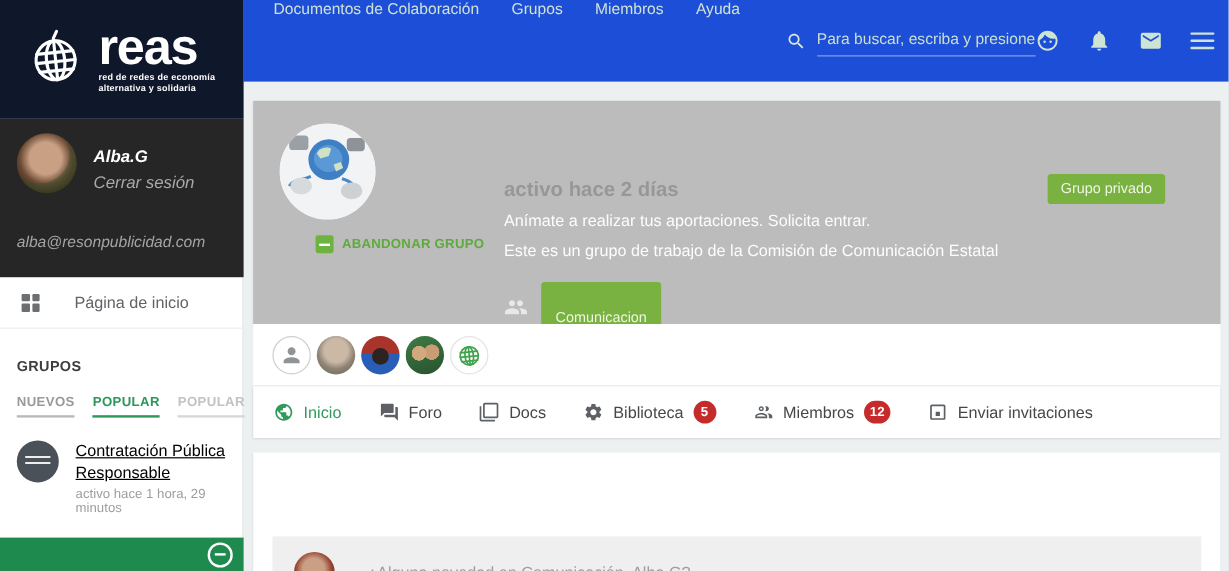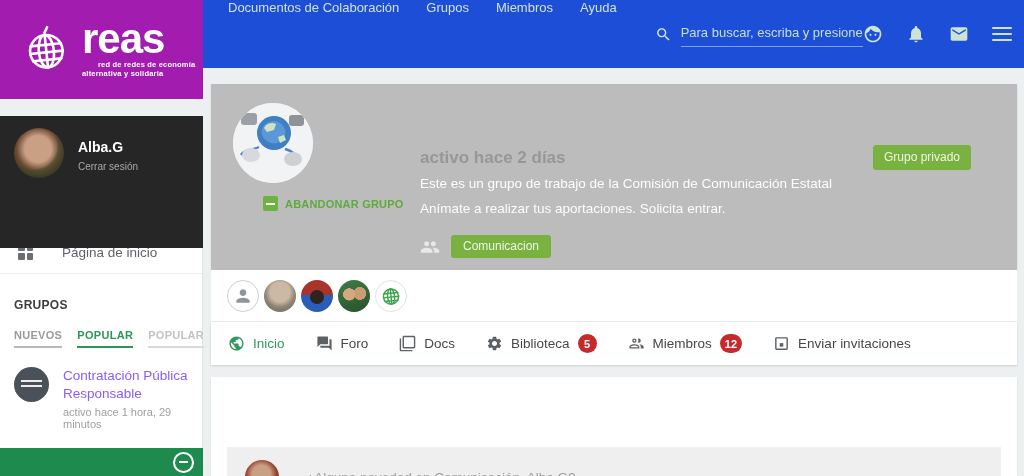--- a/index.html
+++ b/index.html
@@ -24,43 +24,43 @@
   }
   .search-input::placeholder{ color:#c9dfcd; opacity:1; }
   .nav-icons{ margin-left:auto; margin-right:22px; display:flex; align-items:center; gap:23px; }
   .nav-icons svg{ width:20px; height:20px; fill:#cde4d4; display:block; }
   .hamburger{ width:20px; display:flex; flex-direction:column; gap:4px; cursor:pointer; }
   .hamburger span{ height:2px; background:#cde4d4; border-radius:1px; }
 
   
   .logo-panel{
     position:absolute; left:0; top:0; width:203px; height:99px;
-    background:#a21caf; z-index:3; display:flex; align-items:center; padding-left:20px; gap:10px;
+    background:#0f172a; z-index:3; display:flex; align-items:center; padding-left:20px; gap:10px;
   }
   .logo-globe svg{ width:52px; height:52px; }
   .logo-text .word{ font-size:42px; font-weight:bold; color:#fff; line-height:.85; letter-spacing:-1px; }
   .logo-text .tag1,.logo-text .tag2{ font-size:7.5px; font-weight:bold; color:#fff; letter-spacing:.2px; }
-  .logo-text .tag1{ margin-top:4px;margin-left:16px; }
+  .logo-text .tag1{ margin-top:4px; }
 
   
   .user-panel{
-    position:absolute; left:0; top:116px; width:203px; height:132px;
-    background:#262626; z-index:2;
+    position:absolute; left:0; top:99px; width:203px; height:132px;
+    background:#262626; z-index:2;font-style:italic;
   }
   .user-avatar{
     position:absolute; left:14px; top:12px; width:50px; height:50px; border-radius:50%;
     background:
       radial-gradient(circle at 48% 42%, #c9a084 0 34%, #6b4a33 55%, #3a2a1d 78%),
       #4a7a3d;
     background-blend-mode:normal;
     box-shadow: inset -6px -8px 0 rgba(40,80,40,.35);
     cursor:pointer;
   }
   .user-name{ position:absolute; left:78px; top:23px; font-size:14px; font-weight:bold; color:#fff; }
-  .user-logout{ position:absolute; left:78px; top:45px; font-size:10px; color:#a9a9a9; cursor:pointer; }
+  .user-logout{ position:absolute; left:78px; top:45px; font-size:14px; color:#a9a9a9; cursor:pointer; }
   .user-email{ position:absolute; left:14px; top:95px; font-size:13px; color:#a4a4a4; }
 
   
   .side{
     position:absolute; left:0; top:231px; width:203px; height:245px;
     background:#fff; border-right:1px solid #e2e4e5;
   }
   .home-row{
     height:43px; border-bottom:1px solid #ededed; display:flex; align-items:center;
     padding-left:18px; gap:17px; cursor:pointer;
@@ -74,21 +74,21 @@
   .side-tab.active{ color:#2c9758; border-color:#2c9758; }
   .side-tab.faint{ color:#c3c3c3; border-color:#d8d8d8; }
   .g-item{ display:flex; margin:19px 0 0 14px; gap:14px; cursor:pointer; }
   .g-av{ width:35px; height:35px; border-radius:50%; flex:none; position:relative; }
   .g-av.slate{ background:#4b5158; }
   .g-av.slate::after{
     content:""; position:absolute; left:7px; top:13px; width:21px; height:9px;
     background:repeating-linear-gradient(180deg, rgba(255,255,255,.9) 0 2px, transparent 2px 5px);
   }
   .g-av.ring{ background:#fff; border:4px solid #c9c02e; }
-  .g-name{ font-size:13.5px; color:#8b5cf6; line-height:1.3; }
+  .g-name{ font-size:13.5px; color:#000000; line-height:1.3;text-decoration:underline; }
   .g-meta{ font-size:11px; color:#9e9e9e; margin-top:4px; }
 
   
   .widget-bar{
     position:absolute; left:0; top:448px; width:203px; height:28px; background:#1e8a4e;
     z-index:6; display:flex; align-items:center; justify-content:flex-end; padding-right:9px;
   }
   .minus-circle{
     width:21px; height:21px; border:2px solid #fff; border-radius:50%;
     display:flex; align-items:center; justify-content:center; cursor:pointer;
@@ -108,21 +108,21 @@
   .leave-row{ position:absolute; left:52px; top:112px; display:flex; align-items:center; gap:7px; cursor:pointer; }
   .minus-sq{ width:15px; height:15px; background:#6db33f; border-radius:2px; position:relative; }
   .minus-sq::after{ content:""; position:absolute; left:3px; top:6.5px; width:9px; height:2px; background:#fff; }
   .leave-label{ font-size:11px; font-weight:bold; color:#5faa3c; letter-spacing:.2px; }
   .banner-title{ position:absolute; left:209px; top:28px; font-size:26px; font-weight:bold; color:#fff; }
   .banner-activity{ position:absolute; left:209px; top:64px; font-size:17px; font-weight:bold; color:#979797; }
   .banner-desc{ position:absolute; left:209px; top:88px; font-size:13.5px; color:#fdfdfd; line-height:1.85; }
   .tag-row{ position:absolute; left:209px; top:151px; display:flex; align-items:center; gap:11px; }
   .tag-row svg{ width:20px; height:20px; fill:#e8e8e8; }
   .green-chip{
-    background:#79b241; color:#eef5e3; font-size:12px; padding:4px 12px 5px; border-radius:3px; cursor:pointer;
+    background:#79b241; color:#eef5e3; font-size:12px; padding:22px 12px 5px; border-radius:3px; cursor:pointer;
   }
   .privacy-chip{
     position:absolute; right:46px; top:61px; background:#79b241; color:#eef5e3;
     font-size:12px; padding:5px 11px 6px; border-radius:3px;
   }
 
   
   .strip{
     position:absolute; left:211px; top:270px; width:806px; height:52px; background:#fff;
     display:flex; align-items:center; gap:5px; padding-left:16px;
@@ -235,20 +235,21 @@
       <div class="word">reas</div>
       <div class="tag1">red de redes de economía</div>
       <div class="tag2">alternativa y solidaria</div>
     </div>
   </div>
 
   <div class="user-panel">
     <div class="user-avatar"></div>
     <div class="user-name">Alba.G</div>
     <div class="user-logout">Cerrar sesión</div>
+    <div class="user-email">alba@resonpublicidad.com</div>
   </div>
 
   <div class="side">
     <div class="home-row">
       <div class="grid-icon">
           <i></i>
           <i></i>
           <i></i>
           <i></i>
         </div>
@@ -295,22 +296,22 @@
         <ellipse cx="18" cy="52" rx="9" ry="7" fill="#d7dadd"></ellipse>
         <ellipse cx="60" cy="56" rx="9" ry="7" fill="#cdd1d4"></ellipse>
       </svg>
     </div>
     <div class="leave-row">
       <span class="minus-sq"></span>
       <span class="leave-label">ABANDONAR GRUPO</span>
     </div>
     <div class="banner-activity">activo hace 2 días</div>
     <div class="banner-desc">
+      <div>Anímate a realizar tus aportaciones. Solicita entrar.</div>
       <div>Este es un grupo de trabajo de la Comisión de Comunicación Estatal</div>
-      <div>Anímate a realizar tus aportaciones. Solicita entrar.</div>
     </div>
     <div class="tag-row">
       <svg viewBox="0 0 24 24">
           <path d="M16 11c1.66 0 2.99-1.34 2.99-3S17.66 5 16 5c-1.66 0-3 1.34-3 3s1.34 3 3 3zm-8 0c1.66 0 2.99-1.34 2.99-3S9.66 5 8 5C6.34 5 5 6.34 5 8s1.34 3 3 3zm0 2c-2.33 0-7 1.17-7 3.5V19h14v-2.5c0-2.33-4.67-3.5-7-3.5zm8 0c-.29 0-.62.02-.97.05 1.16.84 1.97 1.97 1.97 3.45V19h6v-2.5c0-2.33-4.67-3.5-7-3.5z"></path>
         </svg>
       <span class="green-chip">Comunicacion</span>
     </div>
     <div class="privacy-chip">Grupo privado</div>
   </div>
 

